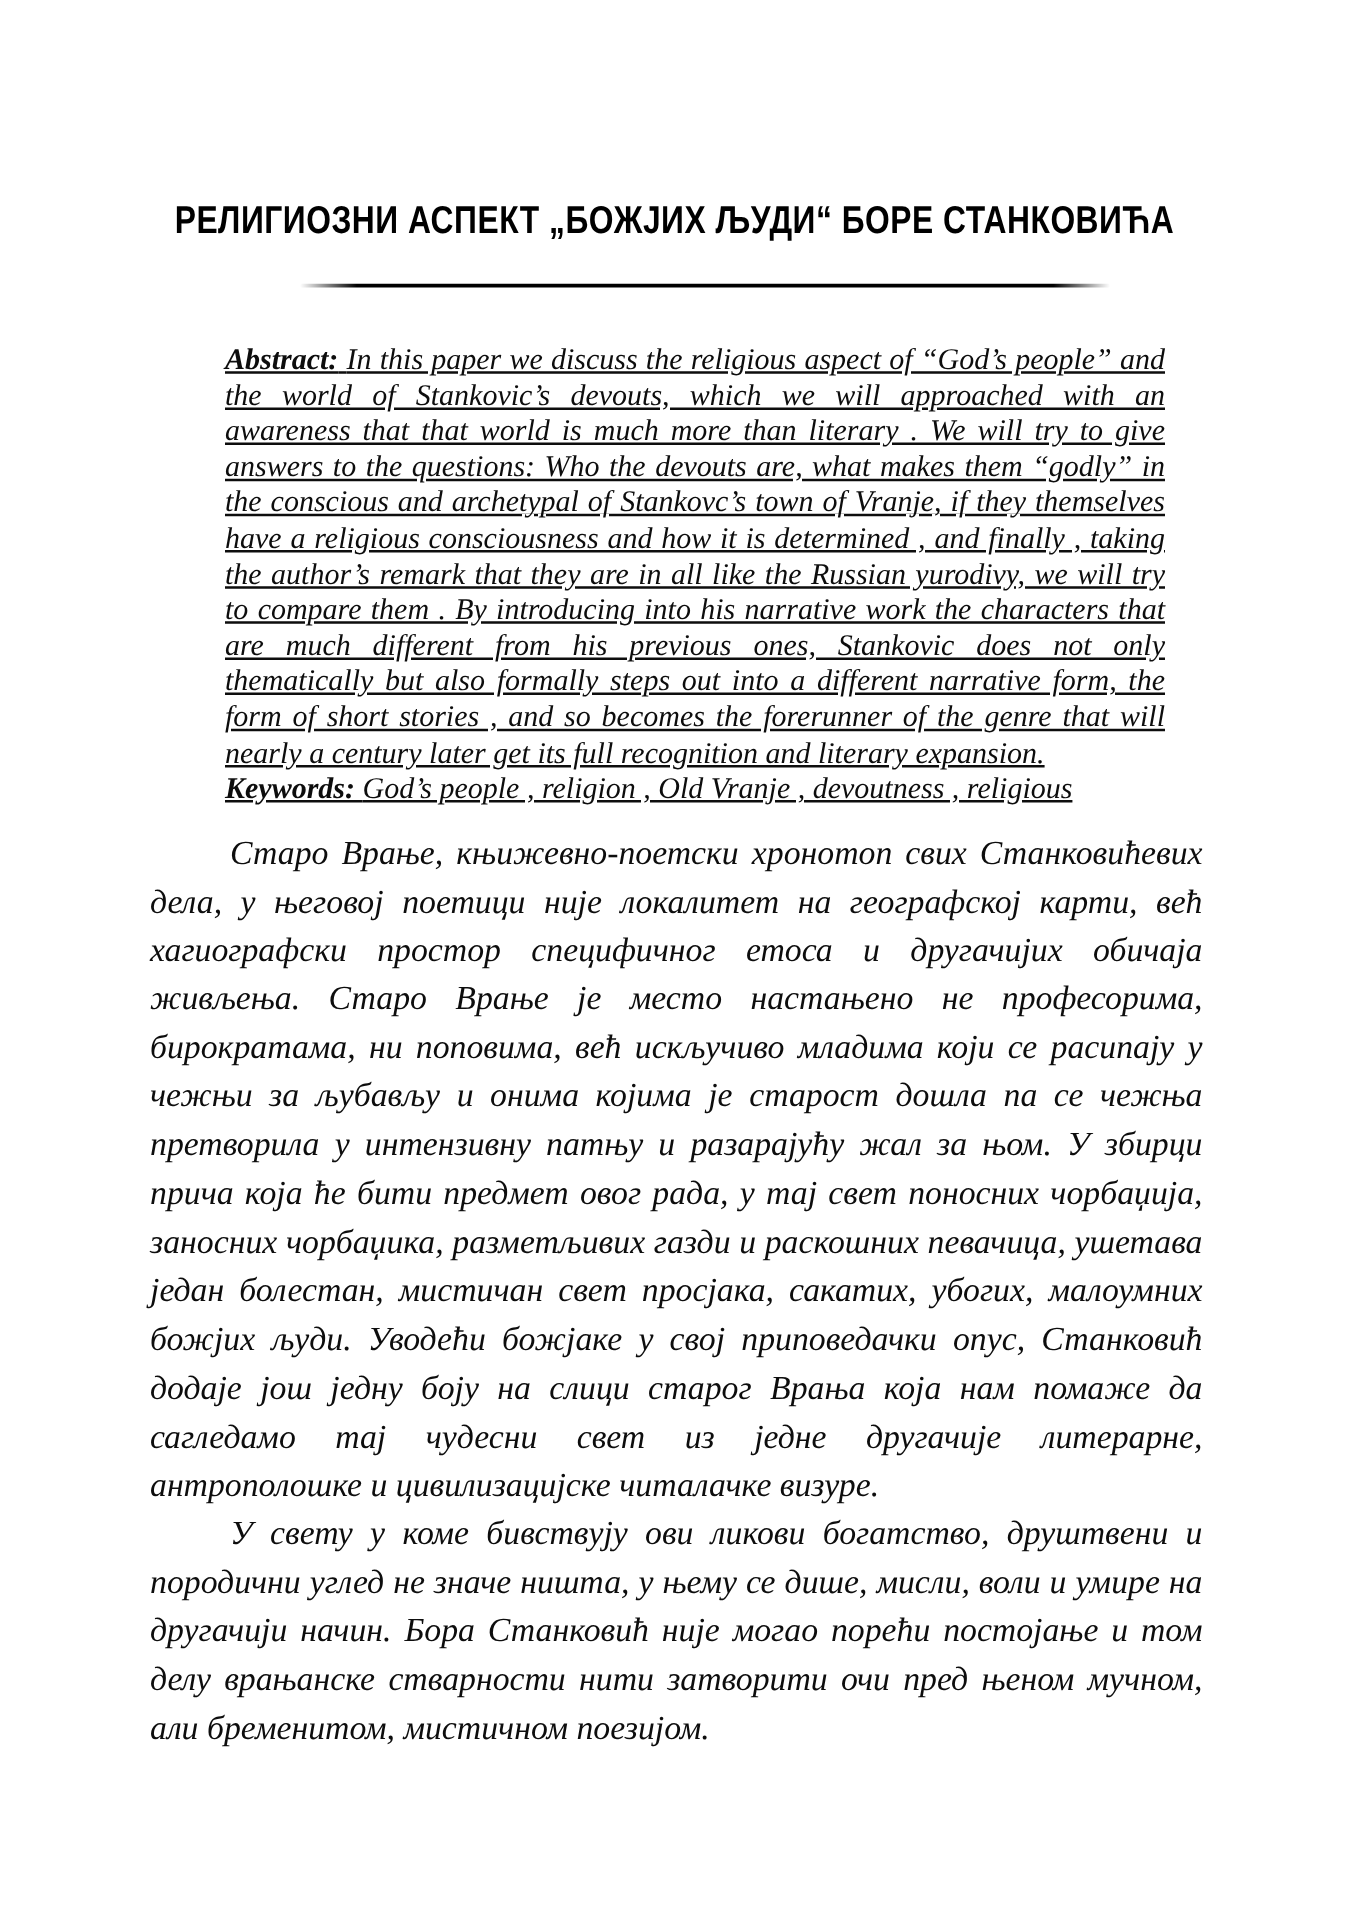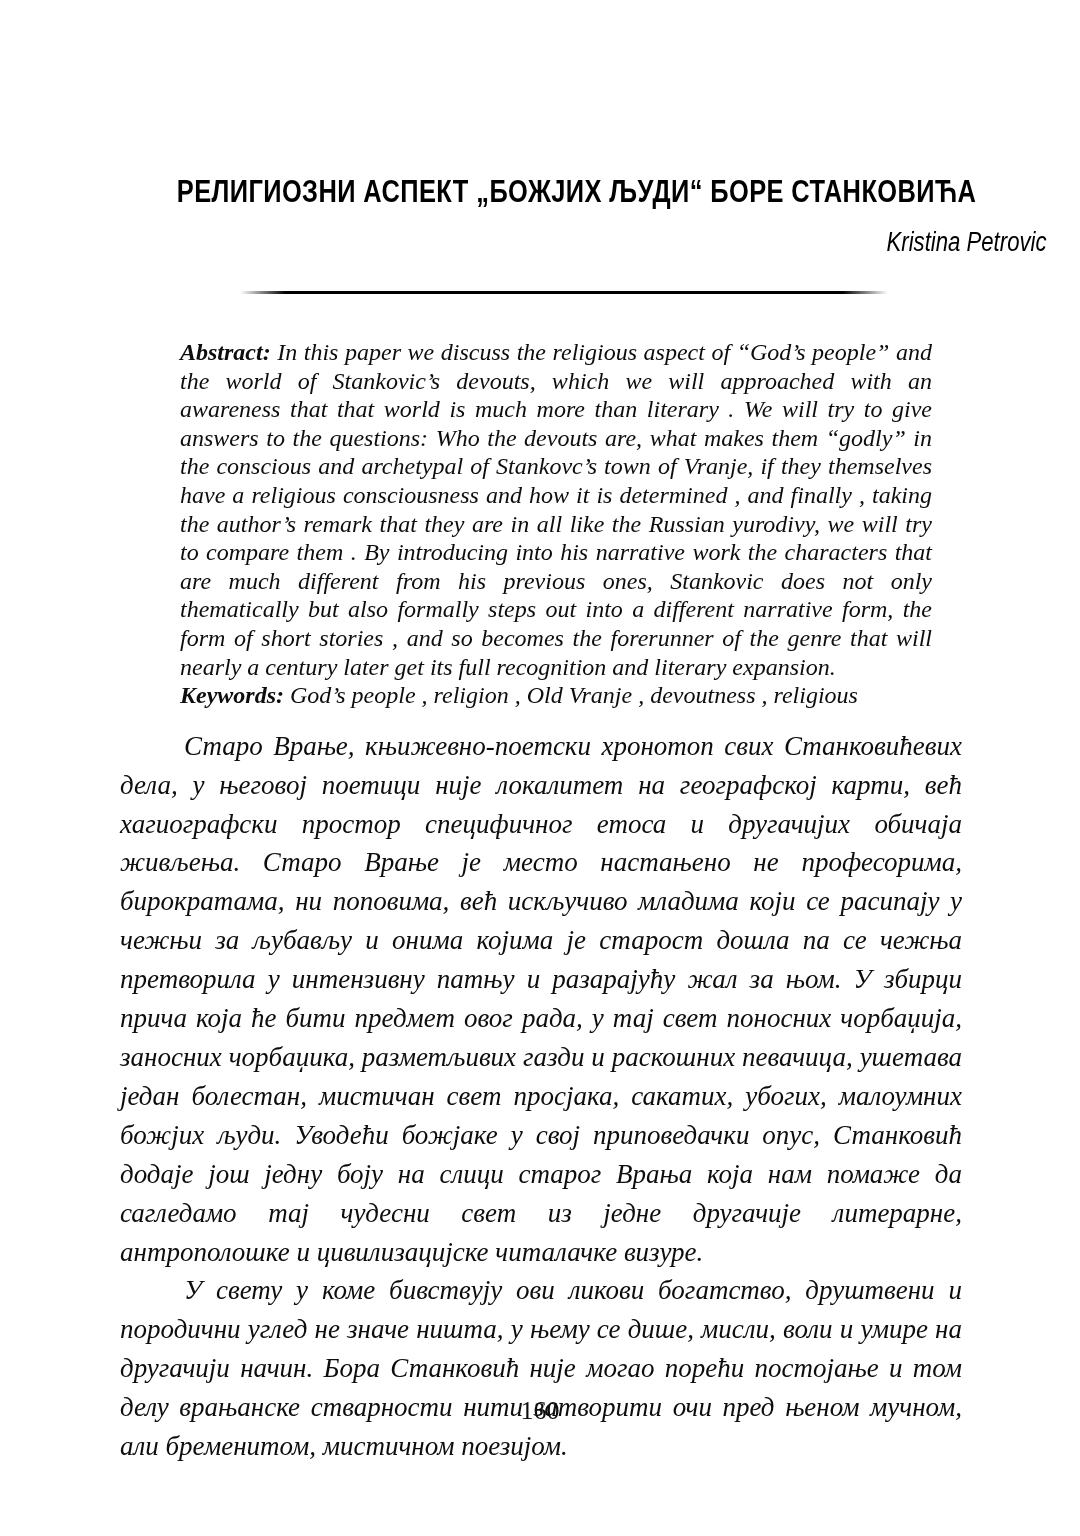--- a/index.html
+++ b/index.html
@@ -9,21 +9,21 @@
     height: 1536px;
     margin: 0 auto;
     background: #ffffff;
     color: #0d0d0d;
     font-family: "Liberation Serif", serif;
     overflow: hidden;
     box-sizing: border-box;
     padding-top: 158px;
   }
   
-  .head-line { text-align: right; margin: 16px; }
+  .head-line { text-align: center; margin: 0; }
   .condensed {
     display: inline-block;
     transform: scaleX(0.82);
     transform-origin: 50% 50%;
     white-space: nowrap;
     font-family: "Liberation Sans", sans-serif;
   }
   .title-main {
     font-size: 31px;
     font-weight: bold;
@@ -51,20 +51,21 @@
   }
   
   .abstract-block {
     margin: 44px 148px 0 180px;
     width: 752px;
     font-style: italic;
     font-size: 24px;
     line-height: 28.6px;
     text-align: justify;
     color: #0d0d0d;
+    text-decoration: underline;
   }
   .abstract-block p { margin: 0; }
   .bold-label { font-weight: bold; }
   
   .body-block {
     margin: 17px 118px 0 120px;
     width: 842px;
     font-size: 27px;
     line-height: 38.9px;
     text-align: justify;
@@ -84,30 +85,28 @@
 </style>
 </head>
 <body>
 
 <div class="page">
 
   <h1 class="head-line title-main"><span class="condensed">РЕЛИГИОЗНИ АСПЕКТ „БОЖЈИХ ЉУДИ“ БОРЕ СТАНКОВИЋА</span></h1>
 
 
 
-  <div class="head-line author-line author-en-line"><span class="condensed">Kristina Petrovic</span></div>
 
   <div class="rule"></div>
 
   <div class="abstract-block">
     <p><span class="bold-label">Abstract:</span> <span>In this paper we discuss the religious aspect of “God’s people” and the world of Stankovic’s devouts, which we will approached with an awareness that that world is much more than literary . We will try to give answers to the questions: Who the devouts are, what makes them “godly” in the conscious and archetypal of Stankovc’s town of Vranje, if they themselves have a religious consciousness and how it is determined , and finally , taking the author’s remark that they are in all like the Russian yurodivy, we will try to compare them . By introducing into his narrative work the characters that are much different from his previous ones, Stankovic does not only thematically but also formally steps out into a different narrative form, the form of short stories , and so becomes the forerunner of the genre that will nearly a century later get its full recognition and literary expansion.</span></p>
     <p><span class="bold-label">Keywords:</span> <span>God’s people , religion , Old Vranje , devoutness , religious</span></p>
   </div>
 
   <div class="body-block">
     <p>Старо Врање, књижевно-поетски хронотоп свих Станковићевих дела, у његовој поетици није локалитет на географској карти, већ хагиографски простор специфичног етоса и другачијих обичаја живљења. Старо Врање је место настањено не професорима, бирократама, ни поповима, већ искључиво младима који се расипају у чежњи за љубављу и онима којима је старост дошла па се чежња претворила у интензивну патњу и разарајућу жал за њом. У збирци прича која ће бити предмет овог рада, у тај свет поносних чорбаџија, заносних чорбаџика, разметљивих газди и раскошних певачица, ушетава један болестан, мистичан свет просјака, сакатих, убогих, малоумних божјих људи. Уводећи божјаке у свој приповедачки опус, Станковић додаје још једну боју на слици старог Врања која нам помаже да сагледамо тај чудесни свет из једне другачије литерарне, антрополошке и цивилизацијске читалачке визуре.</p>
     <p>У свету у коме бивствују ови ликови богатство, друштвени и породични углед не значе ништа, у њему се дише, мисли, воли и умире на другачији начин. Бора Станковић није могао порећи постојање и том делу врањанске стварности нити затворити очи пред њеном мучном, али бременитом, мистичном поезијом.</p>
 
   </div>
 
-  <div class="footer">160</div>
 
 </div>
 
 </body></html>

